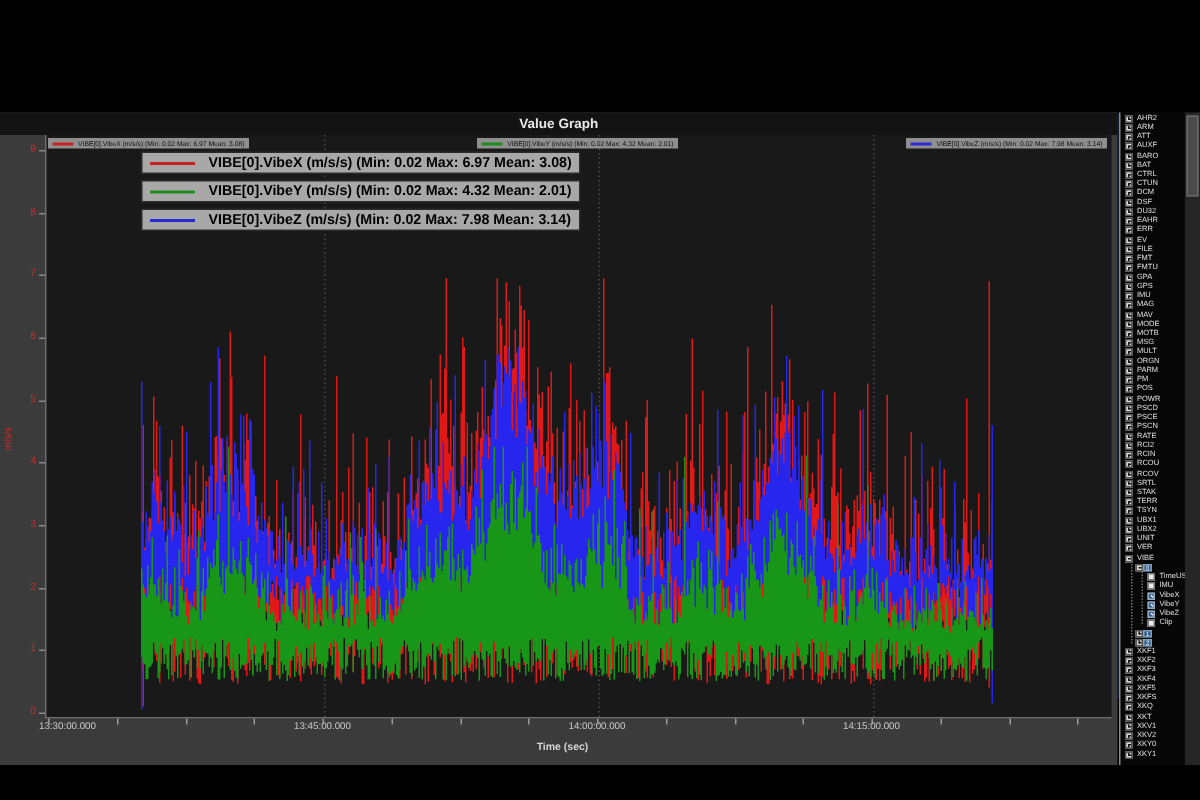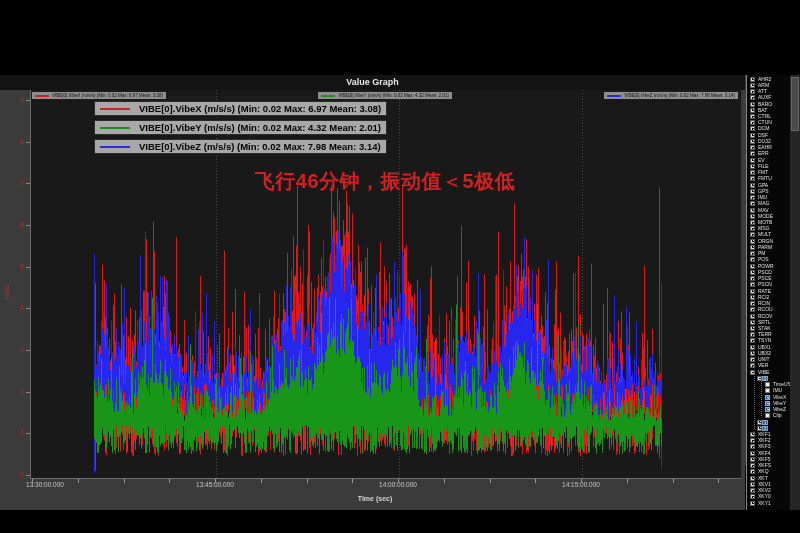--- a/index.html
+++ b/index.html
@@ -1,18 +1,18 @@
 <!DOCTYPE html>
 <html><head>
 <meta charset="utf-8">
 <style>
   html,body{margin:0;padding:0;background:#000;width:800px;height:533px;overflow:hidden;
     font-family:"Liberation Sans",sans-serif;}
   #stage{position:relative;width:800px;height:533px;background:#000;}
-  #window{position:absolute;left:0;top:75px;width:800px;height:391px;background:#14532d;}
+  #window{position:absolute;left:0;top:75px;width:800px;height:391px;background:#0f172a;}
 
   
   #graph-panel{position:absolute;left:0;top:0;width:745px;height:435px;background:#3b3b3b;}
   #title-strip{position:absolute;left:0;top:0;width:745px;height:15px;background:#131313;
     text-align:center;line-height:15px;font-size:9px;font-weight:bold;color:#e8e8e8;}
   #plot{position:absolute;left:30px;top:15px;width:710px;height:388px;background:#191919;
     border-left:1px solid #6d6d6d;border-bottom:1px solid #6d6d6d;box-sizing:content-box;}
   #plot svg{position:absolute;left:0;top:0;}
 
   
@@ -115,21 +115,20 @@
             <line x1="551.5" x2="551.5" y1="0" y2="388" stroke="#4a4a4a" stroke-dasharray="1 2"></line>
             <path d="M63.5 356.8L63.5 251.4M64.5 326.4L64.5 260.0M65.5 332.6L65.5 274.8M66.5 337.8L66.5 269.3M67.5 349.8L67.5 262.1M68.5 340.0L68.5 255.0M69.5 334.1L69.5 255.7M70.5 320.3L70.5 249.6M71.5 331.8L71.5 174.3M72.5 346.5L72.5 223.0M73.5 350.6L73.5 190.5M74.5 324.1L74.5 227.6M75.5 365.4L75.5 225.4M76.5 352.4L76.5 237.4M77.5 340.1L77.5 263.0M78.5 349.0L78.5 248.1M79.5 333.9L79.5 271.2M80.5 349.4L80.5 284.5M81.5 344.8L81.5 262.7M82.5 316.4L82.5 215.2M83.5 339.7L83.5 203.5M84.5 364.3L84.5 251.5M85.5 357.9L85.5 240.2M86.5 345.6L86.5 286.2M87.5 342.1L87.5 252.1M88.5 345.3L88.5 270.2M89.5 361.8L89.5 266.6M90.5 331.3L90.5 193.7M91.5 345.1L91.5 266.5M92.5 359.8L92.5 245.2M93.5 326.4L93.5 272.1M94.5 349.9L94.5 267.8M95.5 363.8L95.5 226.9M96.5 361.6L96.5 296.5M97.5 333.2L97.5 246.2M98.5 348.5L98.5 248.8M99.5 342.9L99.5 217.1M100.5 362.3L100.5 278.4M101.5 365.4L101.5 250.3M102.5 366.1L102.5 255.5M103.5 351.4L103.5 244.4M104.5 327.5L104.5 220.4M105.5 348.4L105.5 271.3M106.5 333.6L106.5 230.6M107.5 322.4L107.5 255.9M108.5 341.9L108.5 227.5M109.5 339.8L109.5 246.9M110.5 336.6L110.5 278.6M111.5 355.0L111.5 262.2M112.5 324.0L112.5 201.4M113.5 316.5L113.5 200.7M114.5 328.7L114.5 215.3M115.5 318.4L115.5 148.8M116.5 351.1L116.5 202.2M117.5 336.9L117.5 210.2M118.5 348.2L118.5 226.6M119.5 338.4L119.5 242.3M120.5 348.7L120.5 203.0M121.5 354.0L121.5 216.8M122.5 325.0L122.5 131.0M123.5 363.1L123.5 161.2M124.5 364.6L124.5 244.1M125.5 337.6L125.5 217.4M126.5 322.1L126.5 255.7M127.5 365.6L127.5 229.8M128.5 316.6L128.5 251.3M129.5 351.5L129.5 238.1M130.5 316.8L130.5 244.4M131.5 328.6L131.5 205.5M132.5 356.9L132.5 216.7M133.5 360.6L133.5 185.7M134.5 352.0L134.5 203.1M135.5 357.0L135.5 243.9M136.5 316.4L136.5 257.0M137.5 359.9L137.5 263.8M138.5 346.0L138.5 243.5M139.5 338.2L139.5 240.7M140.5 331.5L140.5 257.1M141.5 352.0L141.5 272.3M142.5 343.8L142.5 270.9M143.5 338.1L143.5 267.6M144.5 341.0L144.5 264.1M145.5 353.1L145.5 147.0M146.5 317.6L146.5 270.5M147.5 344.6L147.5 258.6M148.5 326.3L148.5 254.0M149.5 363.5L149.5 304.6M150.5 335.7L150.5 299.3M151.5 325.7L151.5 276.7M152.5 328.8L152.5 285.8M153.5 325.3L153.5 230.0M154.5 360.1L154.5 309.9M155.5 361.2L155.5 262.9M156.5 347.8L156.5 294.6M157.5 354.3L157.5 297.8M158.5 350.0L158.5 306.1M159.5 352.2L159.5 273.1M160.5 324.7L160.5 303.2M161.5 355.3L161.5 265.0M162.5 361.8L162.5 299.5M163.5 334.3L163.5 270.9M164.5 329.4L164.5 238.3M165.5 343.8L165.5 302.3M166.5 357.6L166.5 281.1M167.5 352.2L167.5 258.5M168.5 326.9L168.5 281.9M169.5 364.3L169.5 186.1M170.5 318.8L170.5 300.7M171.5 344.7L171.5 255.7M172.5 355.8L172.5 241.4M173.5 330.8L173.5 291.8M174.5 350.4L174.5 274.4M175.5 355.5L175.5 259.8M176.5 359.8L176.5 279.9M177.5 332.9L177.5 246.5M178.5 354.4L178.5 273.7M179.5 351.2L179.5 257.8M180.5 346.0L180.5 293.2M181.5 352.6L181.5 285.2M182.5 323.9L182.5 294.5M183.5 359.9L183.5 298.3M184.5 353.8L184.5 284.1M185.5 321.6L185.5 283.2M186.5 334.9L186.5 278.1M187.5 336.6L187.5 287.4M188.5 325.1L188.5 243.7M189.5 347.1L189.5 298.0M190.5 329.1L190.5 288.6M191.5 341.2L191.5 282.5M192.5 341.1L192.5 290.4M193.5 361.3L193.5 160.8M194.5 362.7L194.5 279.8M195.5 352.3L195.5 281.1M196.5 365.5L196.5 256.9M197.5 320.0L197.5 238.0M198.5 321.7L198.5 305.1M199.5 341.8L199.5 264.7M200.5 327.7L200.5 285.6M201.5 346.4L201.5 221.7M202.5 317.5L202.5 286.2M203.5 322.5L203.5 275.4M204.5 357.8L204.5 198.9M205.5 347.5L205.5 274.1M206.5 328.6L206.5 293.3M207.5 331.9L207.5 298.0M208.5 341.8L208.5 245.1M209.5 334.4L209.5 291.0M210.5 365.8L210.5 295.2M211.5 366.2L211.5 304.2M212.5 343.3L212.5 267.1M213.5 334.3L213.5 201.8M214.5 317.7L214.5 289.4M215.5 338.7L215.5 238.2M216.5 329.2L216.5 287.7M217.5 352.3L217.5 234.8M218.5 331.8L218.5 293.6M219.5 349.7L219.5 266.4M220.5 316.7L220.5 274.0M221.5 355.7L221.5 282.6M222.5 353.0L222.5 296.1M223.5 340.3L223.5 285.9M224.5 329.7L224.5 244.2M225.5 341.1L225.5 267.5M226.5 336.6L226.5 308.4M227.5 365.4L227.5 238.1M228.5 338.0L228.5 203.0M229.5 359.9L229.5 277.9M230.5 363.1L230.5 295.9M231.5 358.1L231.5 289.9M232.5 318.7L232.5 282.2M233.5 354.2L233.5 297.9M234.5 357.5L234.5 238.9M235.5 362.3L235.5 274.5M236.5 346.5L236.5 269.6M237.5 345.7L237.5 287.2M238.5 321.9L238.5 228.3M239.5 359.6L239.5 287.6M240.5 340.2L240.5 283.0M241.5 327.0L241.5 255.1M242.5 353.4L242.5 253.5M243.5 362.8L243.5 200.9M244.5 326.8L244.5 250.0M245.5 318.8L245.5 248.6M246.5 328.7L246.5 238.9M247.5 351.5L247.5 228.7M248.5 333.1L248.5 229.6M249.5 327.9L249.5 256.2M250.5 344.1L250.5 257.2M251.5 316.5L251.5 257.9M252.5 366.1L252.5 203.0M253.5 329.1L253.5 219.0M254.5 364.5L254.5 221.7M255.5 317.3L255.5 240.8M256.5 320.4L256.5 162.9M257.5 339.5L257.5 229.5M258.5 360.2L258.5 245.9M259.5 325.8L259.5 199.3M260.5 340.3L260.5 242.5M261.5 332.2L261.5 220.6M262.5 348.3L262.5 146.4M263.5 325.2L263.5 186.5M264.5 328.5L264.5 185.1M265.5 364.1L265.5 155.7M266.5 343.2L266.5 95.5M267.5 346.1L267.5 202.0M268.5 316.9L268.5 212.4M269.5 351.0L269.5 176.3M270.5 364.8L270.5 220.8M271.5 329.6L271.5 193.8M272.5 358.3L272.5 232.8M273.5 359.6L273.5 238.9M274.5 327.3L274.5 258.5M275.5 336.0L275.5 240.8M276.5 357.8L276.5 185.2M277.5 326.2L277.5 134.9M278.5 358.2L278.5 141.3M279.5 364.8L279.5 256.8M280.5 337.3L280.5 191.9M281.5 355.1L281.5 238.5M282.5 357.3L282.5 233.8M283.5 353.0L283.5 198.6M284.5 358.1L284.5 261.0M285.5 318.4L285.5 239.0M286.5 356.2L286.5 197.2M287.5 342.7L287.5 184.9M288.5 339.3L288.5 218.9M289.5 344.7L289.5 201.8M290.5 347.9L290.5 168.0M291.5 355.0L291.5 196.1M292.5 341.5L292.5 212.7M293.5 321.7L293.5 241.6M294.5 361.9L294.5 187.4M295.5 321.9L295.5 201.3M296.5 345.0L296.5 205.9M297.5 322.5L297.5 182.9M298.5 361.5L298.5 174.4M299.5 325.7L299.5 163.6M300.5 332.5L300.5 95.5M301.5 340.2L301.5 154.1M302.5 324.2L302.5 122.2M303.5 349.1L303.5 126.9M304.5 321.2L304.5 190.5M305.5 336.9L305.5 140.5M306.5 328.1L306.5 98.2M307.5 365.0L307.5 164.7M308.5 338.5L308.5 110.7M309.5 341.1L309.5 171.0M310.5 365.1L310.5 156.4M311.5 332.8L311.5 155.3M312.5 342.2L312.5 129.9M313.5 337.9L313.5 145.3M314.5 356.1L314.5 183.2M315.5 321.1L315.5 100.5M316.5 345.3L316.5 113.8M317.5 327.4L317.5 141.7M318.5 353.4L318.5 116.6M319.5 353.2L319.5 183.4M320.5 341.0L320.5 193.6M321.5 330.5L321.5 123.4M322.5 326.5L322.5 190.0M323.5 358.3L323.5 197.1M324.5 332.0L324.5 202.5M325.5 341.1L325.5 205.0M326.5 365.6L326.5 209.2M327.5 341.7L327.5 154.7M328.5 356.3L328.5 173.0M329.5 363.6L329.5 181.9M330.5 327.6L330.5 171.3M331.5 338.0L331.5 214.1M332.5 328.9L332.5 245.9M333.5 361.3L333.5 204.4M334.5 333.5L334.5 167.5M335.5 317.4L335.5 258.7M336.5 322.1L336.5 157.6M337.5 352.1L337.5 198.8M338.5 338.7L338.5 231.6M339.5 343.6L339.5 266.8M340.5 360.3L340.5 195.2M341.5 330.8L341.5 257.0M342.5 329.0L342.5 237.9M343.5 327.3L343.5 242.2M344.5 325.1L344.5 197.7M345.5 359.5L345.5 260.4M346.5 317.7L346.5 254.3M347.5 349.7L347.5 237.1M348.5 340.1L348.5 182.1M349.5 351.2L349.5 152.1M350.5 355.2L350.5 247.2M351.5 350.2L351.5 247.4M352.5 347.8L352.5 231.0M353.5 354.5L353.5 176.5M354.5 357.5L354.5 255.9M355.5 337.1L355.5 190.9M356.5 344.5L356.5 235.8M357.5 326.9L357.5 236.2M358.5 349.6L358.5 183.4M359.5 325.8L359.5 235.9M360.5 357.9L360.5 208.5M361.5 328.5L361.5 226.7M362.5 359.4L362.5 239.1M363.5 360.9L363.5 226.7M364.5 322.8L364.5 215.0M365.5 346.3L365.5 235.2M366.5 353.0L366.5 214.5M367.5 341.7L367.5 217.6M368.5 338.2L368.5 241.4M369.5 337.2L369.5 209.2M370.5 327.4L370.5 253.9M371.5 339.6L371.5 95.5M372.5 316.3L372.5 230.1M373.5 333.1L373.5 158.6M374.5 361.4L374.5 158.5M375.5 339.1L375.5 154.6M376.5 342.5L376.5 245.9M377.5 356.2L377.5 191.7M378.5 328.7L378.5 196.2M379.5 318.2L379.5 194.0M380.5 329.4L380.5 205.5M381.5 337.1L381.5 206.6M382.5 337.2L382.5 234.9M383.5 347.2L383.5 203.4M384.5 339.8L384.5 259.9M385.5 340.4L385.5 258.7M386.5 358.6L386.5 190.5M387.5 321.4L387.5 278.4M388.5 326.5L388.5 268.8M389.5 344.3L389.5 279.4M390.5 329.0L390.5 296.1M391.5 334.4L391.5 304.9M392.5 343.0L392.5 282.3M393.5 362.7L393.5 285.5M394.5 362.0L394.5 276.1M395.5 343.6L395.5 293.4M396.5 326.0L396.5 235.6M397.5 330.5L397.5 224.8M398.5 338.8L398.5 295.0M399.5 357.6L399.5 188.2M400.5 361.7L400.5 176.6M401.5 350.4L401.5 244.2M402.5 323.4L402.5 263.5M403.5 338.7L403.5 251.1M404.5 361.5L404.5 250.7M405.5 356.5L405.5 247.4M406.5 334.4L406.5 284.0M407.5 346.2L407.5 263.9M408.5 347.7L408.5 308.8M409.5 324.0L409.5 268.4M410.5 351.0L410.5 283.6M411.5 323.7L411.5 301.9M412.5 328.1L412.5 294.5M413.5 353.5L413.5 248.7M414.5 349.1L414.5 307.9M415.5 351.0L415.5 223.4M416.5 354.6L416.5 256.0M417.5 324.8L417.5 280.4M418.5 363.9L418.5 230.7M419.5 319.2L419.5 289.1M420.5 340.3L420.5 217.7M421.5 352.1L421.5 267.5M422.5 351.5L422.5 248.8M423.5 330.5L423.5 283.7M424.5 330.4L424.5 262.8M425.5 341.5L425.5 256.1M426.5 329.0L426.5 185.8M427.5 342.1L427.5 250.6M428.5 338.8L428.5 265.8M429.5 321.0L429.5 217.1M430.5 333.1L430.5 135.6M431.5 338.9L431.5 221.7M432.5 357.9L432.5 263.6M433.5 325.5L433.5 263.8M434.5 363.7L434.5 274.0M435.5 352.8L435.5 192.7M436.5 341.9L436.5 267.0M437.5 332.9L437.5 170.5M438.5 317.3L438.5 253.1M439.5 319.7L439.5 249.5M440.5 365.5L440.5 265.7M441.5 351.4L441.5 261.8M442.5 360.8L442.5 254.5M443.5 349.1L443.5 226.0M444.5 325.0L444.5 288.2M445.5 360.2L445.5 250.9M446.5 348.5L446.5 238.8M447.5 358.8L447.5 223.5M448.5 346.3L448.5 220.5M449.5 346.5L449.5 249.6M450.5 320.8L450.5 277.8M451.5 326.5L451.5 272.0M452.5 327.9L452.5 236.9M453.5 362.7L453.5 184.3M454.5 353.8L454.5 262.7M455.5 345.7L455.5 297.9M456.5 329.2L456.5 219.4M457.5 357.4L457.5 275.9M458.5 317.2L458.5 296.9M459.5 331.6L459.5 288.9M460.5 348.9L460.5 290.6M461.5 356.6L461.5 248.0M462.5 328.7L462.5 274.9M463.5 319.0L463.5 261.7M464.5 324.6L464.5 211.6M465.5 350.6L465.5 184.6M466.5 361.8L466.5 256.0M467.5 328.5L467.5 141.5M468.5 347.7L468.5 264.1M469.5 351.2L469.5 272.4M470.5 341.8L470.5 265.1M471.5 348.0L471.5 251.5M472.5 340.7L472.5 271.5M473.5 332.9L473.5 215.0M474.5 327.3L474.5 231.4M475.5 336.1L475.5 196.3M476.5 357.7L476.5 244.6M477.5 343.9L477.5 235.0M478.5 346.9L478.5 219.2M479.5 356.1L479.5 171.0M480.5 366.0L480.5 232.0M481.5 365.9L481.5 221.1M482.5 357.9L482.5 242.5M483.5 318.3L483.5 113.4M484.5 332.0L484.5 206.3M485.5 356.1L485.5 197.2M486.5 333.3L486.5 185.6M487.5 334.3L487.5 174.8M488.5 335.5L488.5 226.3M489.5 356.5L489.5 190.9M490.5 352.7L490.5 164.1M491.5 364.4L491.5 186.7M492.5 349.9L492.5 179.0M493.5 333.3L493.5 235.7M494.5 338.9L494.5 186.4M495.5 362.9L495.5 149.5M496.5 336.3L496.5 228.4M497.5 362.3L497.5 176.7M498.5 345.8L498.5 255.1M499.5 341.4L499.5 238.1M500.5 347.4L500.5 240.2M501.5 347.6L501.5 216.0M502.5 344.3L502.5 243.1M503.5 356.0L503.5 213.6M504.5 363.3L504.5 261.6M505.5 339.5L505.5 184.7M506.5 343.4L506.5 266.9M507.5 328.6L507.5 177.7M508.5 316.4L508.5 242.0M509.5 326.4L509.5 238.9M510.5 363.4L510.5 225.2M511.5 332.4L511.5 235.5M512.5 316.4L512.5 248.0M513.5 338.5L513.5 246.0M514.5 365.1L514.5 202.6M515.5 360.6L515.5 283.0M516.5 366.1L516.5 213.1M517.5 361.3L517.5 292.8M518.5 334.2L518.5 255.7M519.5 354.8L519.5 293.4M520.5 353.5L520.5 268.3M521.5 356.1L521.5 277.2M522.5 326.6L522.5 269.5M523.5 362.9L523.5 234.5M524.5 321.5L524.5 199.4M525.5 338.1L525.5 171.6M526.5 355.4L526.5 240.7M527.5 335.1L527.5 238.2M528.5 362.9L528.5 273.3M529.5 354.1L529.5 222.4M530.5 317.2L530.5 283.2M531.5 319.1L531.5 279.9M532.5 319.9L532.5 277.4M533.5 321.4L533.5 247.0M534.5 331.7L534.5 249.3M535.5 331.0L535.5 265.5M536.5 365.9L536.5 274.7M537.5 357.2L537.5 261.0M538.5 364.5L538.5 243.4M539.5 339.0L539.5 280.8M540.5 338.3L540.5 240.2M541.5 339.1L541.5 250.7M542.5 341.7L542.5 183.3M543.5 324.5L543.5 259.2M544.5 355.9L544.5 243.2M545.5 320.3L545.5 237.3M546.5 341.5L546.5 276.4M547.5 362.6L547.5 165.7M548.5 362.6L548.5 264.0M549.5 366.2L549.5 224.5M550.5 356.9L550.5 274.4M551.5 345.8L551.5 242.6M552.5 335.3L552.5 245.4M553.5 363.3L553.5 273.8M554.5 356.0L554.5 256.4M555.5 364.0L555.5 243.4M556.5 356.6L556.5 295.2M557.5 323.1L557.5 265.2M558.5 339.6L558.5 285.6M559.5 340.5L559.5 250.8M560.5 329.9L560.5 173.4M561.5 322.1L561.5 303.5M562.5 356.5L562.5 255.1M563.5 346.8L563.5 266.0M564.5 318.2L564.5 247.7M565.5 347.0L565.5 276.8M566.5 354.7L566.5 270.6M567.5 331.8L567.5 284.9M568.5 342.8L568.5 277.5M569.5 351.4L569.5 290.9M570.5 335.8L570.5 285.4M571.5 350.5L571.5 306.7M572.5 334.7L572.5 214.0M573.5 341.3L573.5 289.6M574.5 326.1L574.5 304.9M575.5 344.0L575.5 284.4M576.5 329.8L576.5 197.9M577.5 335.5L577.5 270.8M578.5 342.4L578.5 292.2M579.5 326.7L579.5 243.2M580.5 356.2L580.5 300.9M581.5 345.8L581.5 252.4M582.5 359.9L582.5 288.9M583.5 327.1L583.5 227.2M584.5 349.2L584.5 294.0M585.5 364.5L585.5 282.4M586.5 361.8L586.5 290.6M587.5 345.5L587.5 230.6M588.5 364.3L588.5 287.2M589.5 318.2L589.5 248.9M590.5 348.9L590.5 221.2M591.5 363.7L591.5 262.8M592.5 326.2L592.5 311.4M593.5 345.1L593.5 298.6M594.5 360.3L594.5 308.3M595.5 329.7L595.5 298.5M596.5 356.1L596.5 292.8M597.5 323.9L597.5 255.5M598.5 349.1L598.5 222.6M599.5 332.2L599.5 265.5M600.5 346.7L600.5 286.4M601.5 355.8L601.5 286.0M602.5 353.5L602.5 303.1M603.5 363.4L603.5 301.5M604.5 322.6L604.5 296.6M605.5 321.0L605.5 248.6M606.5 316.4L606.5 295.0M607.5 320.0L607.5 276.4M608.5 362.1L608.5 308.1M609.5 343.3L609.5 300.0M610.5 362.2L610.5 300.1M611.5 321.1L611.5 242.8M612.5 364.7L612.5 258.0M613.5 323.3L613.5 175.6M614.5 333.1L614.5 278.6M615.5 365.0L615.5 303.6M616.5 322.8L616.5 250.0M617.5 359.1L617.5 289.1M618.5 356.4L618.5 290.0M619.5 331.1L619.5 297.1M620.5 327.3L620.5 290.4M621.5 349.2L621.5 238.7M622.5 329.9L622.5 303.5M623.5 322.4L623.5 296.9M624.5 355.9L624.5 272.9M625.5 327.9L625.5 305.8M626.5 318.7L626.5 282.3M627.5 342.5L627.5 285.8M628.5 332.9L628.5 291.5M629.5 326.3L629.5 283.4M630.5 329.5L630.5 243.6M64.5 380.8L64.5 193.4M628.5 368.3L628.5 97.5" stroke="#e01818" stroke-width="1" fill="none"></path>
             <path d="M63.5 320.4L63.5 264.5M64.5 333.4L64.5 257.7M65.5 302.0L65.5 276.6M66.5 316.5L66.5 251.0M67.5 313.5L67.5 260.3M68.5 299.7L68.5 271.5M69.5 336.4L69.5 264.1M70.5 313.2L70.5 231.4M71.5 316.7L71.5 238.8M72.5 301.8L72.5 223.6M73.5 324.3L73.5 243.8M74.5 306.7L74.5 258.8M75.5 293.9L75.5 194.0M76.5 318.0L76.5 244.8M77.5 321.3L77.5 257.2M78.5 335.0L78.5 264.2M79.5 334.9L79.5 279.3M80.5 318.4L80.5 230.3M81.5 330.3L81.5 262.6M82.5 299.7L82.5 254.5M83.5 331.7L83.5 270.6M84.5 321.5L84.5 266.5M85.5 324.0L85.5 237.5M86.5 334.5L86.5 263.9M87.5 331.0L87.5 254.2M88.5 323.4L88.5 256.2M89.5 333.1L89.5 259.6M90.5 295.3L90.5 284.8M91.5 335.3L91.5 233.5M92.5 306.3L92.5 294.2M93.5 301.7L93.5 197.6M94.5 310.5L94.5 293.1M95.5 322.9L95.5 275.9M96.5 311.0L96.5 266.7M97.5 330.5L97.5 276.2M98.5 304.0L98.5 250.4M99.5 329.3L99.5 281.6M100.5 300.6L100.5 268.2M101.5 298.8L101.5 263.6M102.5 325.4L102.5 267.9M103.5 332.7L103.5 255.1M104.5 313.1L104.5 261.2M105.5 307.3L105.5 277.4M106.5 318.3L106.5 234.4M107.5 302.2L107.5 251.6M108.5 307.9L108.5 254.7M109.5 327.5L109.5 164.9M110.5 321.1L110.5 220.0M111.5 302.5L111.5 256.8M112.5 310.0L112.5 251.6M113.5 302.9L113.5 231.5M114.5 324.2L114.5 141.3M115.5 334.1L115.5 251.3M116.5 314.6L116.5 223.4M117.5 315.9L117.5 202.2M118.5 326.9L118.5 231.1M119.5 317.5L119.5 238.1M120.5 312.1L120.5 200.4M121.5 297.5L121.5 244.2M122.5 309.7L122.5 226.4M123.5 320.9L123.5 239.7M124.5 335.7L124.5 254.5M125.5 325.1L125.5 204.9M126.5 295.6L126.5 212.7M127.5 334.8L127.5 222.6M128.5 334.2L128.5 257.3M129.5 309.1L129.5 186.3M130.5 316.9L130.5 232.5M131.5 294.4L131.5 187.1M132.5 305.6L132.5 236.9M133.5 330.9L133.5 247.7M134.5 324.5L134.5 260.0M135.5 331.0L135.5 189.5M136.5 312.2L136.5 190.8M137.5 335.5L137.5 222.9M138.5 325.0L138.5 226.2M139.5 294.4L139.5 262.9M140.5 326.8L140.5 271.9M141.5 307.1L141.5 253.6M142.5 322.5L142.5 263.2M143.5 307.0L143.5 244.9M144.5 320.0L144.5 265.8M145.5 327.0L145.5 256.3M146.5 311.9L146.5 262.4M147.5 312.6L147.5 266.8M148.5 335.2L148.5 287.1M149.5 305.1L149.5 264.0M150.5 297.4L150.5 264.4M151.5 307.5L151.5 282.4M152.5 309.3L152.5 289.0M153.5 294.2L153.5 283.8M154.5 300.6L154.5 267.3M155.5 330.3L155.5 281.3M156.5 302.3L156.5 291.9M157.5 330.5L157.5 245.1M158.5 304.7L158.5 286.0M159.5 311.2L159.5 298.1M160.5 327.1L160.5 269.4M161.5 326.6L161.5 270.9M162.5 328.3L162.5 272.8M163.5 296.3L163.5 285.9M164.5 330.5L164.5 221.0M165.5 300.6L165.5 290.2M166.5 298.6L166.5 288.2M167.5 297.9L167.5 239.2M168.5 328.7L168.5 231.4M169.5 307.2L169.5 274.1M170.5 300.9L170.5 280.0M171.5 306.1L171.5 222.9M172.5 318.4L172.5 287.8M173.5 294.3L173.5 283.9M174.5 293.7L174.5 277.0M175.5 294.9L175.5 203.6M176.5 305.8L176.5 262.9M177.5 315.0L177.5 279.7M178.5 304.9L178.5 294.5M179.5 320.4L179.5 289.0M180.5 317.9L180.5 288.9M181.5 309.4L181.5 264.4M182.5 309.2L182.5 292.4M183.5 316.2L183.5 231.7M184.5 308.2L184.5 289.1M185.5 334.9L185.5 295.3M186.5 300.6L186.5 255.5M187.5 326.8L187.5 283.2M188.5 297.9L188.5 277.7M189.5 320.5L189.5 295.7M190.5 306.5L190.5 296.0M191.5 319.4L191.5 296.8M192.5 330.3L192.5 283.1M193.5 332.3L193.5 281.0M194.5 318.9L194.5 286.5M195.5 314.6L195.5 275.5M196.5 300.5L196.5 280.8M197.5 313.8L197.5 258.8M198.5 330.4L198.5 271.4M199.5 329.0L199.5 290.6M200.5 319.5L200.5 282.9M201.5 321.9L201.5 282.5M202.5 328.8L202.5 296.3M203.5 310.4L203.5 284.5M204.5 296.1L204.5 257.2M205.5 306.9L205.5 261.5M206.5 298.0L206.5 287.0M207.5 309.4L207.5 266.3M208.5 309.7L208.5 292.4M209.5 318.8L209.5 293.1M210.5 318.8L210.5 262.3M211.5 302.7L211.5 286.2M212.5 318.0L212.5 296.9M213.5 308.8L213.5 283.5M214.5 307.2L214.5 235.1M215.5 300.6L215.5 265.7M216.5 307.0L216.5 296.6M217.5 301.3L217.5 282.0M218.5 303.7L218.5 259.0M219.5 331.3L219.5 219.4M220.5 329.4L220.5 301.4M221.5 300.7L221.5 265.2M222.5 311.6L222.5 269.0M223.5 336.5L223.5 292.0M224.5 327.9L224.5 291.8M225.5 335.2L225.5 288.0M226.5 316.7L226.5 271.6M227.5 334.7L227.5 297.2M228.5 325.4L228.5 214.5M229.5 312.9L229.5 289.5M230.5 316.6L230.5 292.3M231.5 323.7L231.5 298.8M232.5 299.7L232.5 289.3M233.5 302.8L233.5 281.9M234.5 314.3L234.5 270.0M235.5 319.0L235.5 267.7M236.5 308.9L236.5 283.1M237.5 309.3L237.5 276.0M238.5 319.8L238.5 271.5M239.5 298.2L239.5 276.5M240.5 334.2L240.5 246.8M241.5 309.4L241.5 245.6M242.5 323.5L242.5 226.3M243.5 312.8L243.5 253.2M244.5 319.7L244.5 257.7M245.5 304.0L245.5 243.3M246.5 322.1L246.5 248.7M247.5 315.2L247.5 262.3M248.5 299.5L248.5 203.9M249.5 294.9L249.5 259.6M250.5 332.5L250.5 231.8M251.5 297.0L251.5 230.1M252.5 313.9L252.5 246.5M253.5 309.8L253.5 232.2M254.5 333.2L254.5 243.9M255.5 306.2L255.5 195.2M256.5 324.1L256.5 242.3M257.5 335.1L257.5 225.5M258.5 326.7L258.5 235.5M259.5 319.4L259.5 196.5M260.5 329.4L260.5 178.1M261.5 308.4L261.5 243.7M262.5 299.6L262.5 251.9M263.5 307.7L263.5 250.6M264.5 315.9L264.5 204.6M265.5 308.7L265.5 231.9M266.5 295.6L266.5 236.2M267.5 333.0L267.5 229.8M268.5 330.7L268.5 239.2M269.5 333.5L269.5 223.7M270.5 317.6L270.5 257.1M271.5 326.4L271.5 253.2M272.5 329.3L272.5 160.1M273.5 312.7L273.5 236.6M274.5 324.5L274.5 246.1M275.5 293.9L275.5 248.4M276.5 331.2L276.5 219.7M277.5 307.5L277.5 234.2M278.5 296.6L278.5 214.3M279.5 301.7L279.5 259.4M280.5 320.6L280.5 239.4M281.5 317.7L281.5 263.3M282.5 304.0L282.5 256.2M283.5 308.7L283.5 237.5M284.5 304.5L284.5 241.8M285.5 315.0L285.5 222.8M286.5 317.0L286.5 232.2M287.5 336.3L287.5 205.1M288.5 302.6L288.5 210.1M289.5 332.8L289.5 242.1M290.5 319.4L290.5 214.5M291.5 335.2L291.5 204.3M292.5 315.9L292.5 149.9M293.5 293.4L293.5 199.7M294.5 323.7L294.5 216.0M295.5 301.3L295.5 207.4M296.5 313.3L296.5 186.6M297.5 325.7L297.5 182.6M298.5 336.2L298.5 168.8M299.5 317.1L299.5 202.7M300.5 328.8L300.5 146.9M301.5 327.5L301.5 146.5M302.5 312.6L302.5 151.9M303.5 300.4L303.5 181.1M304.5 312.8L304.5 165.2M305.5 335.5L305.5 154.3M306.5 326.2L306.5 158.8M307.5 324.7L307.5 141.3M308.5 295.5L308.5 161.6M309.5 310.7L309.5 150.1M310.5 312.8L310.5 196.6M311.5 325.1L311.5 171.7M312.5 307.8L312.5 166.0M313.5 306.5L313.5 201.3M314.5 320.8L314.5 141.3M315.5 330.4L315.5 177.8M316.5 294.8L316.5 179.0M317.5 314.7L317.5 164.4M318.5 330.0L318.5 175.3M319.5 296.9L319.5 170.7M320.5 299.9L320.5 206.1M321.5 306.4L321.5 196.2M322.5 296.2L322.5 198.6M323.5 311.6L323.5 194.6M324.5 299.1L324.5 179.1M325.5 326.7L325.5 234.2M326.5 299.9L326.5 224.6M327.5 327.7L327.5 238.6M328.5 330.4L328.5 195.8M329.5 303.7L329.5 222.2M330.5 313.5L330.5 213.6M331.5 333.6L331.5 222.0M332.5 323.5L332.5 220.7M333.5 321.5L333.5 239.6M334.5 334.8L334.5 225.1M335.5 327.1L335.5 231.5M336.5 296.3L336.5 225.4M337.5 300.3L337.5 214.3M338.5 332.8L338.5 245.8M339.5 325.3L339.5 258.4M340.5 299.0L340.5 261.6M341.5 321.0L341.5 243.9M342.5 321.4L342.5 222.3M343.5 308.5L343.5 238.2M344.5 313.2L344.5 246.5M345.5 330.6L345.5 184.5M346.5 304.4L346.5 249.7M347.5 322.7L347.5 240.4M348.5 312.9L348.5 219.2M349.5 298.5L349.5 255.5M350.5 304.9L350.5 248.8M351.5 318.8L351.5 216.7M352.5 326.6L352.5 235.4M353.5 332.7L353.5 227.1M354.5 304.8L354.5 255.8M355.5 309.1L355.5 212.4M356.5 325.4L356.5 233.2M357.5 312.3L357.5 254.5M358.5 333.4L358.5 229.2M359.5 308.7L359.5 208.3M360.5 305.9L360.5 249.2M361.5 305.3L361.5 247.0M362.5 303.5L362.5 235.7M363.5 319.1L363.5 171.9M364.5 306.4L364.5 207.9M365.5 316.7L365.5 222.4M366.5 329.8L366.5 180.8M367.5 296.5L367.5 231.4M368.5 310.1L368.5 185.4M369.5 304.8L369.5 203.7M370.5 316.2L370.5 234.8M371.5 309.5L371.5 161.9M372.5 300.4L372.5 165.4M373.5 322.1L373.5 204.3M374.5 326.4L374.5 242.7M375.5 299.2L375.5 225.0M376.5 298.2L376.5 199.1M377.5 335.0L377.5 229.9M378.5 295.8L378.5 230.3M379.5 324.1L379.5 211.5M380.5 331.9L380.5 218.2M381.5 322.5L381.5 219.1M382.5 315.4L382.5 224.6M383.5 306.1L383.5 235.7M384.5 322.1L384.5 236.6M385.5 301.7L385.5 244.9M386.5 296.1L386.5 250.3M387.5 309.2L387.5 263.4M388.5 322.2L388.5 283.8M389.5 330.6L389.5 198.6M390.5 331.4L390.5 266.9M391.5 308.4L391.5 281.6M392.5 334.0L392.5 269.0M393.5 321.3L393.5 268.0M394.5 335.1L394.5 279.8M395.5 333.9L395.5 254.2M396.5 294.4L396.5 261.6M397.5 304.7L397.5 281.4M398.5 325.5L398.5 296.0M399.5 331.1L399.5 260.6M400.5 321.1L400.5 287.4M401.5 314.3L401.5 286.8M402.5 322.9L402.5 279.3M403.5 319.9L403.5 268.8M404.5 334.3L404.5 281.0M405.5 304.9L405.5 294.5M406.5 333.0L406.5 275.2M407.5 309.7L407.5 284.8M408.5 325.5L408.5 225.2M409.5 305.9L409.5 293.3M410.5 318.2L410.5 295.8M411.5 317.0L411.5 264.6M412.5 299.9L412.5 288.9M413.5 319.0L413.5 251.7M414.5 313.3L414.5 262.9M415.5 334.5L415.5 298.7M416.5 293.5L416.5 264.2M417.5 336.7L417.5 264.2M418.5 296.9L418.5 273.9M419.5 294.2L419.5 274.1M420.5 334.2L420.5 229.8M421.5 301.2L421.5 272.7M422.5 306.6L422.5 263.0M423.5 331.2L423.5 283.8M424.5 300.3L424.5 228.8M425.5 305.2L425.5 255.8M426.5 334.3L426.5 257.8M427.5 333.6L427.5 253.1M428.5 318.3L428.5 262.2M429.5 319.4L429.5 245.5M430.5 301.3L430.5 251.1M431.5 324.0L431.5 246.5M432.5 317.8L432.5 251.1M433.5 312.6L433.5 252.5M434.5 309.3L434.5 246.6M435.5 327.6L435.5 241.0M436.5 309.3L436.5 248.8M437.5 329.9L437.5 263.8M438.5 335.2L438.5 237.1M439.5 330.2L439.5 260.6M440.5 315.5L440.5 254.0M441.5 304.8L441.5 264.0M442.5 317.9L442.5 253.6M443.5 309.3L443.5 258.0M444.5 304.8L444.5 266.2M445.5 337.0L445.5 230.8M446.5 305.5L446.5 280.8M447.5 319.2L447.5 183.2M448.5 311.7L448.5 285.2M449.5 327.1L449.5 247.8M450.5 296.4L450.5 255.4M451.5 325.4L451.5 253.4M452.5 319.0L452.5 257.2M453.5 315.4L453.5 294.1M454.5 300.9L454.5 283.2M455.5 311.0L455.5 288.7M456.5 331.7L456.5 276.6M457.5 328.5L457.5 275.7M458.5 330.8L458.5 282.5M459.5 300.2L459.5 281.6M460.5 331.3L460.5 259.5M461.5 334.0L461.5 273.5M462.5 333.2L462.5 231.9M463.5 331.0L463.5 261.7M464.5 304.1L464.5 186.5M465.5 331.8L465.5 271.1M466.5 315.1L466.5 255.4M467.5 332.5L467.5 276.6M468.5 330.1L468.5 256.5M469.5 327.0L469.5 256.5M470.5 333.2L470.5 263.0M471.5 328.5L471.5 230.1M472.5 294.2L472.5 179.9M473.5 305.0L473.5 256.5M474.5 306.2L474.5 257.5M475.5 306.6L475.5 244.1M476.5 329.5L476.5 241.5M477.5 299.2L477.5 223.5M478.5 294.1L478.5 240.1M479.5 310.1L479.5 233.2M480.5 309.9L480.5 230.8M481.5 307.2L481.5 232.2M482.5 308.6L482.5 215.4M483.5 315.9L483.5 218.8M484.5 297.0L484.5 211.0M485.5 321.0L485.5 174.9M486.5 309.8L486.5 202.4M487.5 301.0L487.5 226.4M488.5 317.4L488.5 210.1M489.5 336.6L489.5 213.2M490.5 331.3L490.5 202.2M491.5 329.9L491.5 218.3M492.5 294.1L492.5 198.6M493.5 324.2L493.5 147.2M494.5 299.0L494.5 198.7M495.5 332.0L495.5 195.9M496.5 301.8L496.5 231.0M497.5 304.5L497.5 222.4M498.5 317.1L498.5 187.3M499.5 330.2L499.5 207.8M500.5 313.3L500.5 230.3M501.5 300.1L501.5 180.6M502.5 304.4L502.5 249.5M503.5 336.3L503.5 229.7M504.5 313.0L504.5 226.9M505.5 294.8L505.5 250.5M506.5 327.6L506.5 233.8M507.5 294.9L507.5 242.0M508.5 293.7L508.5 254.2M509.5 309.8L509.5 242.8M510.5 321.0L510.5 269.0M511.5 306.3L511.5 260.8M512.5 302.3L512.5 273.8M513.5 303.8L513.5 263.4M514.5 329.7L514.5 256.2M515.5 336.8L515.5 229.8M516.5 331.0L516.5 265.8M517.5 294.4L517.5 170.0M518.5 296.6L518.5 274.6M519.5 333.8L519.5 282.6M520.5 304.4L520.5 273.2M521.5 314.2L521.5 257.3M522.5 319.7L522.5 278.6M523.5 323.1L523.5 279.6M524.5 311.7L524.5 282.1M525.5 303.0L525.5 291.7M526.5 312.9L526.5 275.3M527.5 326.7L527.5 284.7M528.5 323.3L528.5 280.6M529.5 327.2L529.5 289.9M530.5 295.4L530.5 257.9M531.5 295.1L531.5 284.7M532.5 323.1L532.5 251.1M533.5 336.9L533.5 276.5M534.5 320.9L534.5 276.5M535.5 294.1L535.5 272.7M536.5 327.8L536.5 286.9M537.5 303.4L537.5 281.2M538.5 319.5L538.5 282.5M539.5 327.9L539.5 277.9M540.5 321.2L540.5 267.0M541.5 303.6L541.5 262.4M542.5 302.9L542.5 272.1M543.5 323.6L543.5 246.6M544.5 295.4L544.5 182.7M545.5 303.0L545.5 269.5M546.5 314.6L546.5 258.3M547.5 298.2L547.5 282.0M548.5 335.1L548.5 271.5M549.5 330.3L549.5 245.9M550.5 326.0L550.5 280.8M551.5 331.8L551.5 283.3M552.5 332.6L552.5 260.4M553.5 298.5L553.5 255.9M554.5 320.0L554.5 258.8M555.5 313.3L555.5 279.8M556.5 336.2L556.5 253.4M557.5 298.3L557.5 248.1M558.5 331.9L558.5 239.6M559.5 296.8L559.5 256.0M560.5 294.3L560.5 283.9M561.5 318.5L561.5 283.1M562.5 304.7L562.5 294.2M563.5 314.1L563.5 277.2M564.5 310.7L564.5 283.4M565.5 336.4L565.5 291.3M566.5 311.5L566.5 270.1M567.5 331.9L567.5 273.5M568.5 324.5L568.5 280.7M569.5 308.3L569.5 293.3M570.5 323.6L570.5 281.8M571.5 323.2L571.5 293.7M572.5 323.3L572.5 276.0M573.5 302.6L573.5 291.7M574.5 310.1L574.5 292.8M575.5 333.3L575.5 301.1M576.5 307.2L576.5 268.4M577.5 328.8L577.5 268.4M578.5 309.0L578.5 241.4M579.5 311.5L579.5 278.3M580.5 328.0L580.5 297.9M581.5 327.6L581.5 296.3M582.5 333.5L582.5 268.3M583.5 295.0L583.5 205.4M584.5 330.1L584.5 290.4M585.5 329.7L585.5 292.2M586.5 331.7L586.5 276.2M587.5 322.0L587.5 259.1M588.5 305.6L588.5 295.2M589.5 330.9L589.5 273.5M590.5 310.1L590.5 292.7M591.5 304.8L591.5 280.2M592.5 312.7L592.5 287.2M593.5 310.1L593.5 288.9M594.5 315.1L594.5 301.7M595.5 298.0L595.5 216.6M596.5 308.1L596.5 234.6M597.5 299.1L597.5 260.1M598.5 301.5L598.5 283.8M599.5 305.9L599.5 266.1M600.5 300.0L600.5 289.6M601.5 294.4L601.5 282.5M602.5 309.6L602.5 292.0M603.5 296.6L603.5 268.7M604.5 335.7L604.5 299.0M605.5 303.4L605.5 231.2M606.5 327.3L606.5 292.3M607.5 295.9L607.5 285.5M608.5 303.0L608.5 286.2M609.5 315.0L609.5 298.1M610.5 319.8L610.5 269.2M611.5 310.3L611.5 298.4M612.5 303.7L612.5 293.3M613.5 301.0L613.5 290.6M614.5 331.9L614.5 286.6M615.5 317.0L615.5 296.2M616.5 331.8L616.5 289.8M617.5 320.1L617.5 295.3M618.5 323.8L618.5 269.5M619.5 304.2L619.5 267.7M620.5 333.2L620.5 279.6M621.5 294.3L621.5 263.7M622.5 326.6L622.5 288.0M623.5 300.5L623.5 282.2M624.5 333.0L624.5 283.2M625.5 306.5L625.5 296.1M626.5 296.3L626.5 282.6M627.5 301.4L627.5 291.0M628.5 321.4L628.5 266.6M629.5 306.0L629.5 289.1M630.5 309.7L630.5 293.2M63.5 382.9L63.5 164.2M630.5 378.8L630.5 193.4" stroke="#2626ee" stroke-width="1" fill="none"></path>
             <path d="M63.5 348.3L63.5 289.1M64.5 352.2L64.5 299.8M65.5 352.9L65.5 305.7M66.5 362.9L66.5 308.3M67.5 362.6L67.5 286.9M68.5 355.0L68.5 305.6M69.5 354.3L69.5 294.8M70.5 352.2L70.5 268.2M71.5 338.5L71.5 299.6M72.5 343.9L72.5 299.7M73.5 345.6L73.5 307.3M74.5 362.2L74.5 295.5M75.5 358.4L75.5 306.1M76.5 338.9L76.5 312.1M77.5 342.1L77.5 289.2M78.5 352.6L78.5 310.4M79.5 346.5L79.5 298.5M80.5 356.1L80.5 267.2M81.5 362.9L81.5 311.5M82.5 340.0L82.5 317.3M83.5 360.1L83.5 321.7M84.5 338.8L84.5 313.3M85.5 335.3L85.5 288.2M86.5 347.6L86.5 320.4M87.5 362.2L87.5 321.1M88.5 346.5L88.5 276.1M89.5 345.1L89.5 300.5M90.5 342.6L90.5 303.8M91.5 336.3L91.5 310.8M92.5 352.8L92.5 304.9M93.5 353.0L93.5 320.6M94.5 350.4L94.5 326.2M95.5 335.0L95.5 312.7M96.5 361.6L96.5 316.6M97.5 343.7L97.5 314.2M98.5 348.2L98.5 315.0M99.5 336.1L99.5 317.2M100.5 355.4L100.5 282.0M101.5 343.4L101.5 263.5M102.5 355.9L102.5 323.3M103.5 340.1L103.5 304.1M104.5 359.4L104.5 288.4M105.5 344.7L105.5 317.3M106.5 345.3L106.5 302.3M107.5 345.9L107.5 281.4M108.5 354.5L108.5 295.5M109.5 348.4L109.5 285.5M110.5 358.8L110.5 288.9M111.5 344.2L111.5 276.0M112.5 338.8L112.5 287.2M113.5 348.5L113.5 270.2M114.5 363.0L114.5 252.8M115.5 363.0L115.5 294.7M116.5 355.0L116.5 300.1M117.5 336.5L117.5 284.0M118.5 362.2L118.5 305.8M119.5 347.1L119.5 289.0M120.5 340.2L120.5 287.1M121.5 338.3L121.5 207.9M122.5 356.9L122.5 292.0M123.5 355.7L123.5 292.9M124.5 348.7L124.5 274.8M125.5 357.2L125.5 283.0M126.5 361.8L126.5 289.2M127.5 362.9L127.5 292.5M128.5 346.0L128.5 283.8M129.5 355.9L129.5 270.6M130.5 353.1L130.5 292.0M131.5 353.9L131.5 294.7M132.5 352.7L132.5 306.4M133.5 352.4L133.5 281.5M134.5 335.3L134.5 268.5M135.5 342.9L135.5 284.7M136.5 350.0L136.5 286.9M137.5 360.3L137.5 299.4M138.5 340.3L138.5 296.7M139.5 353.5L139.5 278.6M140.5 357.9L140.5 301.6M141.5 352.2L141.5 315.5M142.5 358.2L142.5 308.9M143.5 347.3L143.5 291.3M144.5 345.6L144.5 301.8M145.5 338.6L145.5 296.1M146.5 356.7L146.5 323.7M147.5 343.6L147.5 291.5M148.5 364.0L148.5 313.4M149.5 353.2L149.5 319.6M150.5 353.4L150.5 317.8M151.5 348.5L151.5 324.3M152.5 336.0L152.5 320.3M153.5 360.1L153.5 330.5M154.5 337.1L154.5 324.7M155.5 362.9L155.5 323.3M156.5 351.2L156.5 326.5M157.5 359.2L157.5 312.5M158.5 353.1L158.5 318.4M159.5 357.0L159.5 254.3M160.5 364.0L160.5 295.7M161.5 360.1L161.5 314.0M162.5 349.7L162.5 317.3M163.5 350.6L163.5 303.0M164.5 347.5L164.5 319.6M165.5 361.3L165.5 321.0M166.5 341.0L166.5 324.0M167.5 347.1L167.5 317.1M168.5 360.4L168.5 315.8M169.5 345.1L169.5 304.0M170.5 354.4L170.5 325.5M171.5 358.9L171.5 315.9M172.5 351.3L172.5 328.1M173.5 341.9L173.5 303.2M174.5 353.8L174.5 329.6M175.5 339.9L175.5 299.4M176.5 348.6L176.5 301.4M177.5 351.2L177.5 306.1M178.5 338.8L178.5 325.6M179.5 348.4L179.5 312.4M180.5 359.3L180.5 324.6M181.5 352.8L181.5 319.3M182.5 352.6L182.5 327.3M183.5 354.4L183.5 327.7M184.5 351.1L184.5 293.8M185.5 361.5L185.5 287.2M186.5 355.5L186.5 317.1M187.5 351.2L187.5 322.1M188.5 342.4L188.5 297.7M189.5 338.6L189.5 308.3M190.5 353.5L190.5 322.6M191.5 336.2L191.5 325.8M192.5 363.0L192.5 318.6M193.5 338.5L193.5 316.4M194.5 344.4L194.5 302.9M195.5 363.5L195.5 321.4M196.5 354.2L196.5 298.4M197.5 356.2L197.5 327.4M198.5 335.3L198.5 321.7M199.5 359.4L199.5 303.6M200.5 354.2L200.5 296.4M201.5 340.5L201.5 328.1M202.5 341.4L202.5 264.8M203.5 339.7L203.5 306.1M204.5 358.4L204.5 293.4M205.5 337.1L205.5 326.4M206.5 336.2L206.5 312.6M207.5 343.1L207.5 319.7M208.5 348.1L208.5 297.7M209.5 343.0L209.5 268.0M210.5 356.0L210.5 284.4M211.5 345.8L211.5 304.3M212.5 342.0L212.5 296.6M213.5 353.5L213.5 319.8M214.5 362.8L214.5 329.2M215.5 362.8L215.5 307.3M216.5 338.2L216.5 324.9M217.5 341.8L217.5 323.0M218.5 353.6L218.5 327.5M219.5 362.6L219.5 262.3M220.5 340.8L220.5 322.8M221.5 351.4L221.5 319.9M222.5 335.4L222.5 308.0M223.5 338.0L223.5 322.4M224.5 362.2L224.5 320.1M225.5 356.5L225.5 323.9M226.5 353.8L226.5 309.5M227.5 358.4L227.5 319.2M228.5 361.5L228.5 303.7M229.5 358.9L229.5 323.8M230.5 357.7L230.5 325.6M231.5 359.0L231.5 320.2M232.5 352.4L232.5 315.1M233.5 360.1L233.5 320.5M234.5 362.3L234.5 316.1M235.5 356.8L235.5 290.8M236.5 343.5L236.5 318.1M237.5 341.0L237.5 312.4M238.5 336.8L238.5 307.7M239.5 341.7L239.5 277.3M240.5 339.4L240.5 302.0M241.5 344.4L241.5 255.8M242.5 358.7L242.5 289.9M243.5 360.7L243.5 303.6M244.5 343.9L244.5 295.9M245.5 357.1L245.5 298.3M246.5 355.3L246.5 303.8M247.5 343.0L247.5 299.0M248.5 362.0L248.5 274.1M249.5 338.4L249.5 297.8M250.5 362.9L250.5 290.3M251.5 354.5L251.5 293.3M252.5 355.3L252.5 296.3M253.5 347.6L253.5 259.9M254.5 345.9L254.5 287.5M255.5 347.2L255.5 277.5M256.5 349.6L256.5 295.4M257.5 338.5L257.5 298.4M258.5 350.9L258.5 294.9M259.5 362.7L259.5 268.8M260.5 341.1L260.5 286.1M261.5 343.5L261.5 289.0M262.5 339.1L262.5 265.1M263.5 345.8L263.5 290.8M264.5 363.2L264.5 286.6M265.5 346.5L265.5 277.0M266.5 363.5L266.5 277.0M267.5 342.1L267.5 268.2M268.5 345.8L268.5 260.9M269.5 345.7L269.5 296.8M270.5 360.4L270.5 258.9M271.5 337.3L271.5 282.6M272.5 360.9L272.5 297.2M273.5 335.0L273.5 290.3M274.5 359.6L274.5 279.3M275.5 335.3L275.5 288.2M276.5 363.4L276.5 304.4M277.5 337.0L277.5 276.3M278.5 354.1L278.5 289.6M279.5 347.9L279.5 290.4M280.5 351.1L280.5 287.5M281.5 355.1L281.5 298.6M282.5 352.1L282.5 293.7M283.5 346.0L283.5 272.7M284.5 347.9L284.5 275.9M285.5 343.9L285.5 279.7M286.5 346.7L286.5 247.6M287.5 348.6L287.5 274.5M288.5 363.8L288.5 255.2M289.5 338.4L289.5 272.1M290.5 349.7L290.5 223.1M291.5 350.1L291.5 264.8M292.5 360.5L292.5 283.9M293.5 344.0L293.5 272.3M294.5 347.6L294.5 261.9M295.5 345.9L295.5 259.4M296.5 360.8L296.5 244.6M297.5 361.7L297.5 242.8M298.5 338.1L298.5 207.9M299.5 344.3L299.5 256.0M300.5 359.4L300.5 238.8M301.5 350.9L301.5 248.9M302.5 361.4L302.5 232.9M303.5 342.2L303.5 247.7M304.5 342.5L304.5 207.9M305.5 348.9L305.5 263.5M306.5 352.1L306.5 245.4M307.5 354.0L307.5 258.8M308.5 341.0L308.5 266.2M309.5 354.7L309.5 232.6M310.5 353.7L310.5 224.0M311.5 350.7L311.5 258.5M312.5 355.0L312.5 228.9M313.5 356.7L313.5 263.3M314.5 352.0L314.5 241.9M315.5 358.4L315.5 238.4M316.5 342.5L316.5 234.0M317.5 348.3L317.5 218.3M318.5 351.6L318.5 255.2M319.5 360.3L319.5 249.1M320.5 352.6L320.5 207.9M321.5 357.8L321.5 251.4M322.5 336.8L322.5 250.7M323.5 335.6L323.5 265.8M324.5 353.6L324.5 274.8M325.5 344.8L325.5 271.8M326.5 351.3L326.5 234.9M327.5 348.8L327.5 267.2M328.5 349.4L328.5 266.4M329.5 350.9L329.5 272.0M330.5 336.0L330.5 291.2M331.5 363.7L331.5 277.3M332.5 336.0L332.5 298.6M333.5 340.1L333.5 276.9M334.5 359.6L334.5 301.9M335.5 350.1L335.5 303.7M336.5 360.7L336.5 275.3M337.5 345.0L337.5 298.5M338.5 342.9L338.5 259.6M339.5 362.4L339.5 307.0M340.5 342.1L340.5 273.1M341.5 361.1L341.5 292.3M342.5 364.1L342.5 292.8M343.5 355.5L343.5 272.6M344.5 363.9L344.5 292.7M345.5 357.1L345.5 280.2M346.5 337.8L346.5 294.2M347.5 352.0L347.5 296.4M348.5 356.9L348.5 283.6M349.5 343.4L349.5 286.6M350.5 349.1L350.5 300.7M351.5 346.8L351.5 304.6M352.5 345.6L352.5 285.0M353.5 343.3L353.5 282.5M354.5 353.6L354.5 298.1M355.5 346.3L355.5 300.2M356.5 356.7L356.5 282.5M357.5 337.5L357.5 299.5M358.5 356.7L358.5 301.6M359.5 353.5L359.5 294.0M360.5 349.9L360.5 280.4M361.5 336.1L361.5 269.2M362.5 345.8L362.5 275.5M363.5 358.6L363.5 277.8M364.5 343.4L364.5 252.7M365.5 355.2L365.5 276.4M366.5 360.4L366.5 285.6M367.5 340.3L367.5 259.0M368.5 340.7L368.5 249.1M369.5 355.8L369.5 286.5M370.5 360.5L370.5 302.2M371.5 359.8L371.5 284.4M372.5 342.7L372.5 241.4M373.5 359.1L373.5 258.0M374.5 346.2L374.5 272.9M375.5 363.4L375.5 273.4M376.5 359.4L376.5 267.5M377.5 335.1L377.5 286.7M378.5 363.1L378.5 223.5M379.5 344.8L379.5 296.0M380.5 340.5L380.5 261.6M381.5 358.3L381.5 281.3M382.5 339.4L382.5 302.5M383.5 358.0L383.5 272.6M384.5 341.6L384.5 267.4M385.5 358.9L385.5 257.3M386.5 346.8L386.5 287.7M387.5 337.2L387.5 310.0M388.5 358.8L388.5 316.4M389.5 339.3L389.5 316.9M390.5 358.2L390.5 315.8M391.5 359.9L391.5 319.8M392.5 338.1L392.5 325.3M393.5 362.6L393.5 308.5M394.5 337.3L394.5 313.3M395.5 364.2L395.5 249.0M396.5 340.3L396.5 312.9M397.5 347.4L397.5 326.2M398.5 362.1L398.5 323.6M399.5 345.6L399.5 317.6M400.5 336.6L400.5 323.6M401.5 353.8L401.5 307.4M402.5 362.5L402.5 310.7M403.5 359.6L403.5 305.8M404.5 359.8L404.5 249.5M405.5 358.7L405.5 325.6M406.5 352.2L406.5 316.4M407.5 349.7L407.5 325.6M408.5 351.8L408.5 327.5M409.5 342.0L409.5 318.0M410.5 343.0L410.5 299.4M411.5 356.7L411.5 301.7M412.5 352.9L412.5 315.8M413.5 338.6L413.5 316.2M414.5 350.2L414.5 284.5M415.5 341.4L415.5 314.7M416.5 335.1L416.5 316.0M417.5 351.8L417.5 325.3M418.5 353.9L418.5 325.9M419.5 351.0L419.5 309.5M420.5 354.1L420.5 325.1M421.5 363.0L421.5 318.0M422.5 359.4L422.5 321.4M423.5 342.0L423.5 304.7M424.5 343.9L424.5 308.0M425.5 346.3L425.5 214.6M426.5 338.2L426.5 307.3M427.5 361.4L427.5 296.8M428.5 337.0L428.5 306.4M429.5 359.9L429.5 296.1M430.5 362.9L430.5 283.1M431.5 345.4L431.5 288.4M432.5 355.8L432.5 314.6M433.5 362.1L433.5 282.3M434.5 350.0L434.5 271.0M435.5 359.8L435.5 302.6M436.5 363.4L436.5 284.7M437.5 345.6L437.5 305.6M438.5 344.9L438.5 300.0M439.5 341.3L439.5 302.5M440.5 340.0L440.5 316.5M441.5 346.1L441.5 276.3M442.5 346.8L442.5 289.8M443.5 342.0L443.5 277.3M444.5 337.2L444.5 301.6M445.5 339.7L445.5 319.7M446.5 364.0L446.5 300.2M447.5 360.9L447.5 244.0M448.5 359.8L448.5 298.9M449.5 358.0L449.5 296.6M450.5 362.5L450.5 318.1M451.5 360.1L451.5 301.7M452.5 359.9L452.5 314.9M453.5 344.7L453.5 301.8M454.5 361.1L454.5 321.4M455.5 357.2L455.5 316.6M456.5 361.1L456.5 312.4M457.5 346.6L457.5 321.5M458.5 354.0L458.5 317.2M459.5 359.9L459.5 305.0M460.5 360.6L460.5 305.6M461.5 338.3L461.5 316.5M462.5 355.3L462.5 317.4M463.5 343.7L463.5 292.2M464.5 351.8L464.5 315.5M465.5 345.2L465.5 323.6M466.5 357.9L466.5 295.3M467.5 354.1L467.5 280.8M468.5 360.9L468.5 301.6M469.5 340.4L469.5 272.9M470.5 342.4L470.5 285.9M471.5 352.5L471.5 277.9M472.5 361.6L472.5 290.5M473.5 353.2L473.5 296.4M474.5 363.8L474.5 296.5M475.5 340.9L475.5 301.5M476.5 340.1L476.5 292.3M477.5 341.9L477.5 307.9M478.5 348.9L478.5 268.2M479.5 347.4L479.5 285.8M480.5 356.7L480.5 291.1M481.5 344.7L481.5 284.7M482.5 363.4L482.5 257.2M483.5 345.4L483.5 277.9M484.5 360.6L484.5 252.4M485.5 347.7L485.5 269.7M486.5 339.9L486.5 249.7M487.5 357.7L487.5 255.3M488.5 340.5L488.5 262.9M489.5 346.6L489.5 262.5M490.5 356.0L490.5 267.6M491.5 353.0L491.5 265.8M492.5 349.6L492.5 277.3M493.5 347.2L493.5 251.8M494.5 354.8L494.5 293.1M495.5 356.9L495.5 282.0M496.5 360.6L496.5 269.9M497.5 345.2L497.5 273.0M498.5 356.4L498.5 288.0M499.5 356.8L499.5 293.3M500.5 337.8L500.5 257.5M501.5 341.7L501.5 281.4M502.5 350.3L502.5 280.0M503.5 347.3L503.5 288.2M504.5 354.0L504.5 283.5M505.5 353.1L505.5 299.1M506.5 352.3L506.5 213.7M507.5 346.7L507.5 309.0M508.5 339.3L508.5 291.9M509.5 355.6L509.5 280.2M510.5 336.1L510.5 290.7M511.5 338.5L511.5 267.3M512.5 358.3L512.5 294.2M513.5 346.0L513.5 300.5M514.5 359.1L514.5 314.4M515.5 344.4L515.5 309.2M516.5 338.1L516.5 310.1M517.5 344.7L517.5 300.0M518.5 363.2L518.5 324.8M519.5 337.7L519.5 317.9M520.5 360.4L520.5 316.3M521.5 347.1L521.5 296.7M522.5 346.7L522.5 314.9M523.5 347.0L523.5 305.1M524.5 358.9L524.5 314.5M525.5 356.1L525.5 325.1M526.5 358.5L526.5 325.2M527.5 350.8L527.5 245.3M528.5 342.7L528.5 289.1M529.5 344.6L529.5 306.3M530.5 358.0L530.5 326.5M531.5 345.7L531.5 310.0M532.5 362.5L532.5 314.2M533.5 341.9L533.5 327.0M534.5 347.8L534.5 322.3M535.5 337.0L535.5 294.2M536.5 351.9L536.5 304.1M537.5 352.9L537.5 303.3M538.5 352.9L538.5 289.9M539.5 348.4L539.5 324.1M540.5 361.1L540.5 314.2M541.5 347.9L541.5 311.7M542.5 346.6L542.5 307.8M543.5 346.3L543.5 304.8M544.5 343.6L544.5 313.0M545.5 336.8L545.5 302.0M546.5 355.8L546.5 292.9M547.5 358.6L547.5 233.4M548.5 357.7L548.5 301.6M549.5 361.7L549.5 308.7M550.5 345.4L550.5 288.4M551.5 359.3L551.5 303.4M552.5 362.5L552.5 316.6M553.5 338.9L553.5 291.4M554.5 352.4L554.5 319.0M555.5 343.0L555.5 305.3M556.5 335.6L556.5 311.2M557.5 362.6L557.5 310.6M558.5 362.6L558.5 315.4M559.5 344.6L559.5 295.9M560.5 342.5L560.5 297.4M561.5 336.3L561.5 325.0M562.5 347.3L562.5 327.8M563.5 339.1L563.5 317.8M564.5 358.3L564.5 317.0M565.5 363.9L565.5 313.5M566.5 338.0L566.5 319.9M567.5 352.7L567.5 325.1M568.5 356.1L568.5 329.7M569.5 354.0L569.5 319.4M570.5 349.9L570.5 324.2M571.5 362.6L571.5 328.7M572.5 340.4L572.5 301.8M573.5 348.1L573.5 323.8M574.5 343.3L574.5 323.8M575.5 337.0L575.5 316.7M576.5 348.7L576.5 326.3M577.5 347.0L577.5 330.8M578.5 359.8L578.5 300.3M579.5 347.9L579.5 329.9M580.5 353.0L580.5 323.8M581.5 340.7L581.5 317.0M582.5 353.3L582.5 319.1M583.5 339.7L583.5 325.3M584.5 346.5L584.5 315.2M585.5 352.2L585.5 316.8M586.5 344.8L586.5 302.0M587.5 343.0L587.5 327.0M588.5 348.3L588.5 315.3M589.5 356.1L589.5 317.0M590.5 352.6L590.5 310.7M591.5 363.9L591.5 314.3M592.5 351.0L592.5 324.1M593.5 361.5L593.5 324.2M594.5 354.4L594.5 298.7M595.5 346.2L595.5 311.1M596.5 357.4L596.5 316.8M597.5 348.9L597.5 327.8M598.5 362.5L598.5 329.2M599.5 356.9L599.5 309.0M600.5 342.9L600.5 312.8M601.5 344.9L601.5 327.4M602.5 347.5L602.5 331.7M603.5 351.4L603.5 315.0M604.5 361.5L604.5 327.0M605.5 356.0L605.5 323.5M606.5 357.0L606.5 322.3M607.5 353.5L607.5 302.1M608.5 348.9L608.5 326.4M609.5 352.5L609.5 318.1M610.5 354.9L610.5 320.1M611.5 355.8L611.5 314.6M612.5 348.0L612.5 297.5M613.5 363.9L613.5 330.2M614.5 343.1L614.5 321.1M615.5 350.8L615.5 316.9M616.5 343.7L616.5 317.3M617.5 341.6L617.5 317.6M618.5 345.7L618.5 321.5M619.5 353.5L619.5 324.8M620.5 360.1L620.5 305.4M621.5 338.4L621.5 328.0M622.5 336.6L622.5 326.2M623.5 335.2L623.5 295.3M624.5 354.9L624.5 319.6M625.5 355.5L625.5 330.4M626.5 362.9L626.5 323.6M627.5 356.1L627.5 329.3M628.5 354.6L628.5 325.8M629.5 343.5L629.5 315.1M630.5 357.0L630.5 328.8" stroke="#179617" stroke-width="1" fill="none"></path>
           </svg>
       </div>
 
       <div id="ylabel">m/s/s</div>
       <div id="time-label">Time (sec)</div>
 
-      <div id="annot-cn" class="annot">飞行46分钟，振动值＜5极低</div>
     <div class="ylab" style="left: 6px; top: 396px;">0</div>
         <div class="ytick" style="top: 400px;"></div>
         <div class="ylab" style="left: 6px; top: 354.34px;">1</div>
         <div class="ytick" style="top: 358.34px;"></div>
         <div class="ylab" style="left: 6px; top: 312.68px;">2</div>
         <div class="ytick" style="top: 316.68px;"></div>
         <div class="ylab" style="left: 6px; top: 271.02px;">3</div>
         <div class="ytick" style="top: 275.02px;"></div>
         <div class="ylab" style="left: 6px; top: 229.36px;">4</div>
         <div class="ytick" style="top: 233.36px;"></div>

